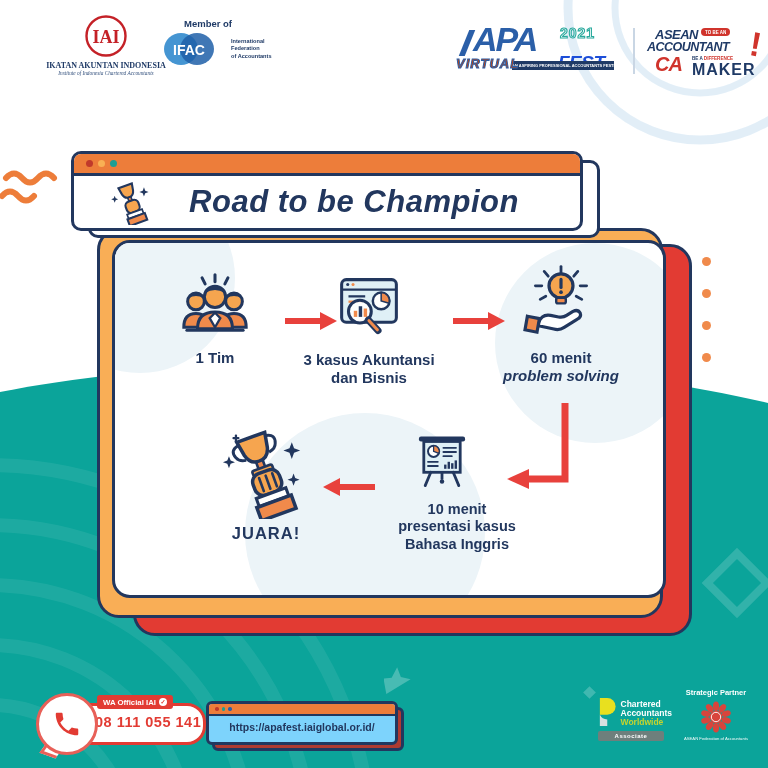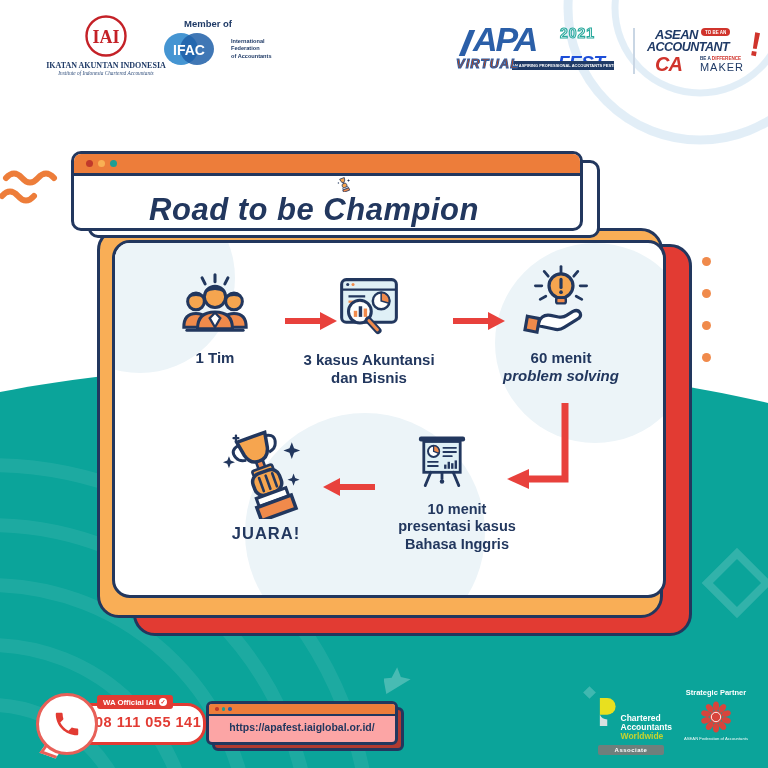--- a/index.html
+++ b/index.html
@@ -26,38 +26,38 @@
               font-size:4px;font-weight:700;line-height:9px;text-align:center;white-space:nowrap;overflow:hidden;}
   .apa-virtual{position:absolute;left:0;top:32px;font-size:13px;font-weight:800;font-style:italic;color:#c2410c;
                -webkit-text-stroke:1px #2B5FA8;letter-spacing:1px;}
   .hdr-divider{left:633px;top:28px;width:2px;height:46px;background:#C9D6E4;}
   .proud{left:647px;top:27px;width:110px;color:#1F3A66;}
   .proud-r1{display:flex;align-items:flex-start;gap:3px;margin-left:8px;}
   .proud-word{font-size:13px;font-weight:800;font-style:italic;letter-spacing:-0.5px;}
   .tobean{background:#D0342C;color:#fff;font-size:4.5px;font-weight:800;padding:1.5px 4px;border-radius:4px;margin-top:1px;white-space:nowrap;}
   .accountant{font-size:12.5px;font-weight:800;font-style:italic;letter-spacing:-0.5px;margin-top:-2px;}
   .bang{position:absolute;right:-4px;top:-2px;color:#D0342C;font-size:34px;font-weight:800;transform:rotate(10deg);}
-  .proud-r3{display:flex;gap:18px;margin-top:1px;margin-left:8px;align-items:flex-start;}
+  .proud-r3{display:flex;gap:10px;margin-top:1px;margin-left:8px;align-items:flex-start;}
   .ca-txt{font-size:20px;font-weight:800;font-style:italic;color:#D0342C;letter-spacing:-1px;line-height:0.9;}
   .mk-small{font-size:4.6px;font-weight:800;line-height:1.1;white-space:nowrap;margin-top:1px;}
   .mk-red{color:#D0342C;}
-  .maker{font-size:11px;font-weight:400;letter-spacing:1px;margin-top:0;}
+  .maker{font-size:16px;font-weight:700;letter-spacing:1px;margin-top:0;}
 
   
   .red-card{left:133px;top:244px;width:553px;height:386px;background:#E23B33;border:3px solid #22375E;border-radius:22px;z-index:2;}
   .orange-card{left:97px;top:228px;width:560px;height:384px;background:#F9AE56;border:3px solid #22375E;border-radius:22px;z-index:3;}
   .white-card{left:112px;top:240px;width:548px;height:352px;background:#fff;border:3px solid #22375E;border-radius:18px;overflow:hidden;z-index:4;}
   .blob{position:absolute;border-radius:50%;background:#ECF4F8;}
 
   
   .twin-echo{left:88px;top:160px;width:506px;height:72px;background:#fff;border:3px solid #22375E;border-radius:10px;z-index:5;}
   .twin{left:71px;top:151px;width:506px;height:74px;background:#fff;border:3px solid #22375E;border-radius:10px;overflow:hidden;z-index:6;}
   .twin-bar{height:19px;background:#ED7D3A;border-bottom:3px solid #22375E;display:flex;align-items:center;padding-left:12px;gap:5px;}
   .wdot{width:7px;height:7px;border-radius:50%;}
-  .twin-body{display:flex;align-items:center;height:52px;flex-direction:column;}
+  .twin-body{display:flex;align-items:center;height:52px;}
   .twin-icon{margin-left:34px;}
   .twin-title{flex:1;text-align:center;font-size:31px;font-weight:800;font-style:italic;color:#22375E;letter-spacing:0.5px;padding-right:26px;}
 
   
   .step-label{position:absolute;text-align:center;font-weight:800;color:#22375E;font-size:15px;line-height:1.2;}
   .it{font-style:italic;}
 
   
   .odot{position:absolute;width:9px;height:9px;border-radius:50%;background:#F08A4B;z-index:2;}
 
@@ -68,28 +68,28 @@
   
   .wa{z-index:8;}
   .wa-pill{left:62px;top:703px;width:138px;height:36px;background:#fff;border:3px solid #E23B33;border-radius:19px;z-index:8;}
   .wa-number{position:absolute;left:30px;right:12px;top:8px;text-align:center;font-size:14.5px;font-weight:800;color:#E23B33;letter-spacing:0.5px;white-space:nowrap;}
   .wa-label{left:97px;top:695px;background:#E23B33;color:#fff;font-size:7.8px;font-weight:800;padding:2.5px 6px;border-radius:3px;z-index:9;display:flex;align-items:center;gap:3px;white-space:nowrap;}
   .wa-check{display:inline-block;width:8px;height:8px;border-radius:50%;background:#fff;color:#E23B33;font-size:6px;line-height:8px;text-align:center;font-weight:800;}
   .wa-bubble{left:36px;top:693px;width:56px;height:56px;background:#fff;border:3px solid #E86058;border-radius:50%;z-index:9;display:flex;align-items:center;justify-content:center;}
   .wa-tail{left:44px;top:740px;width:14px;height:14px;background:#fff;border-left:3px solid #E86058;border-bottom:3px solid #E86058;transform:rotate(20deg) skewX(-15deg);z-index:8;}
 
   .url-back{left:212px;top:707px;width:186px;height:38px;background:#B03A30;border:3px solid #22375E;border-radius:6px;z-index:7;}
-  .url-win{left:206px;top:701px;width:186px;height:38px;background:#fca5a5;border:3px solid #22375E;border-radius:6px;overflow:hidden;z-index:8;}
+  .url-win{left:206px;top:701px;width:186px;height:38px;background:#7dd3fc;border:3px solid #22375E;border-radius:6px;overflow:hidden;z-index:8;}
   .url-bar{height:10px;background:#ED7D3A;border-bottom:2px solid #22375E;display:flex;align-items:center;gap:3px;padding-left:6px;}
   .udot{width:3.5px;height:3.5px;border-radius:50%;}
   .url-text{text-align:center;font-size:10.5px;font-weight:800;color:#22375E;line-height:23px;white-space:nowrap;}
 
   .caw{left:598px;top:690px;width:74px;z-index:8;color:#fff;}
   .caw-row{display:flex;gap:4px;}
-  .caw-lines{font-size:8.5px;font-weight:800;line-height:1.08;margin-top:24px;}
+  .caw-lines{font-size:8.5px;font-weight:800;line-height:1.08;margin-top:10px;}
   .caw-ww{color:#C6D32E;}
   .caw-badge{margin-top:3px;background:#6E7F7C;color:#fff;font-size:6px;font-weight:700;text-align:center;width:66px;padding:2px 0;border-radius:2px;letter-spacing:0.5px;}
   .partner{left:674px;top:688px;width:84px;text-align:center;color:#fff;z-index:8;}
   .partner-title{font-size:7.5px;font-weight:800;}
   .partner-cap{font-size:4.2px;opacity:0.95;margin-top:1px;white-space:nowrap;}
 </style>
 </head>
 <body>
 
 <div class="canvas">

